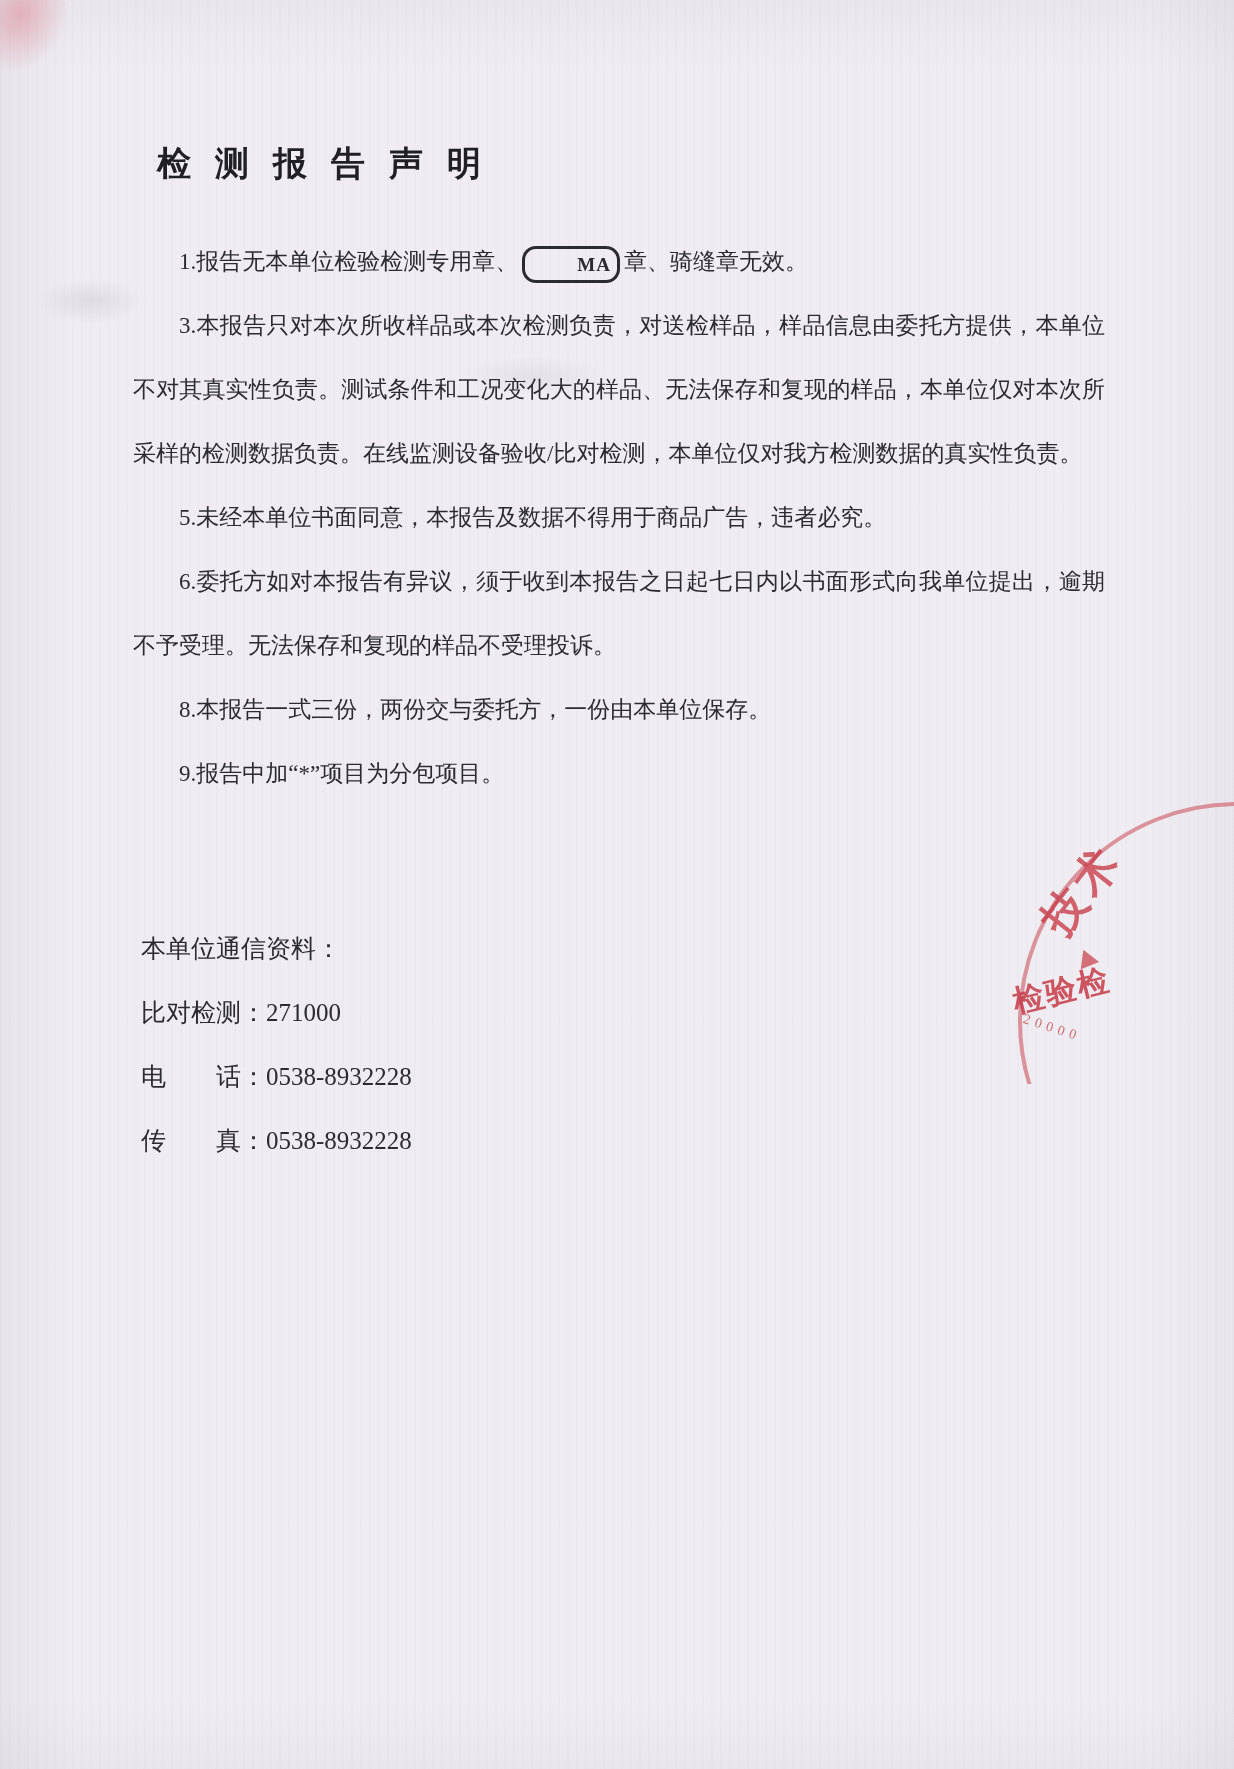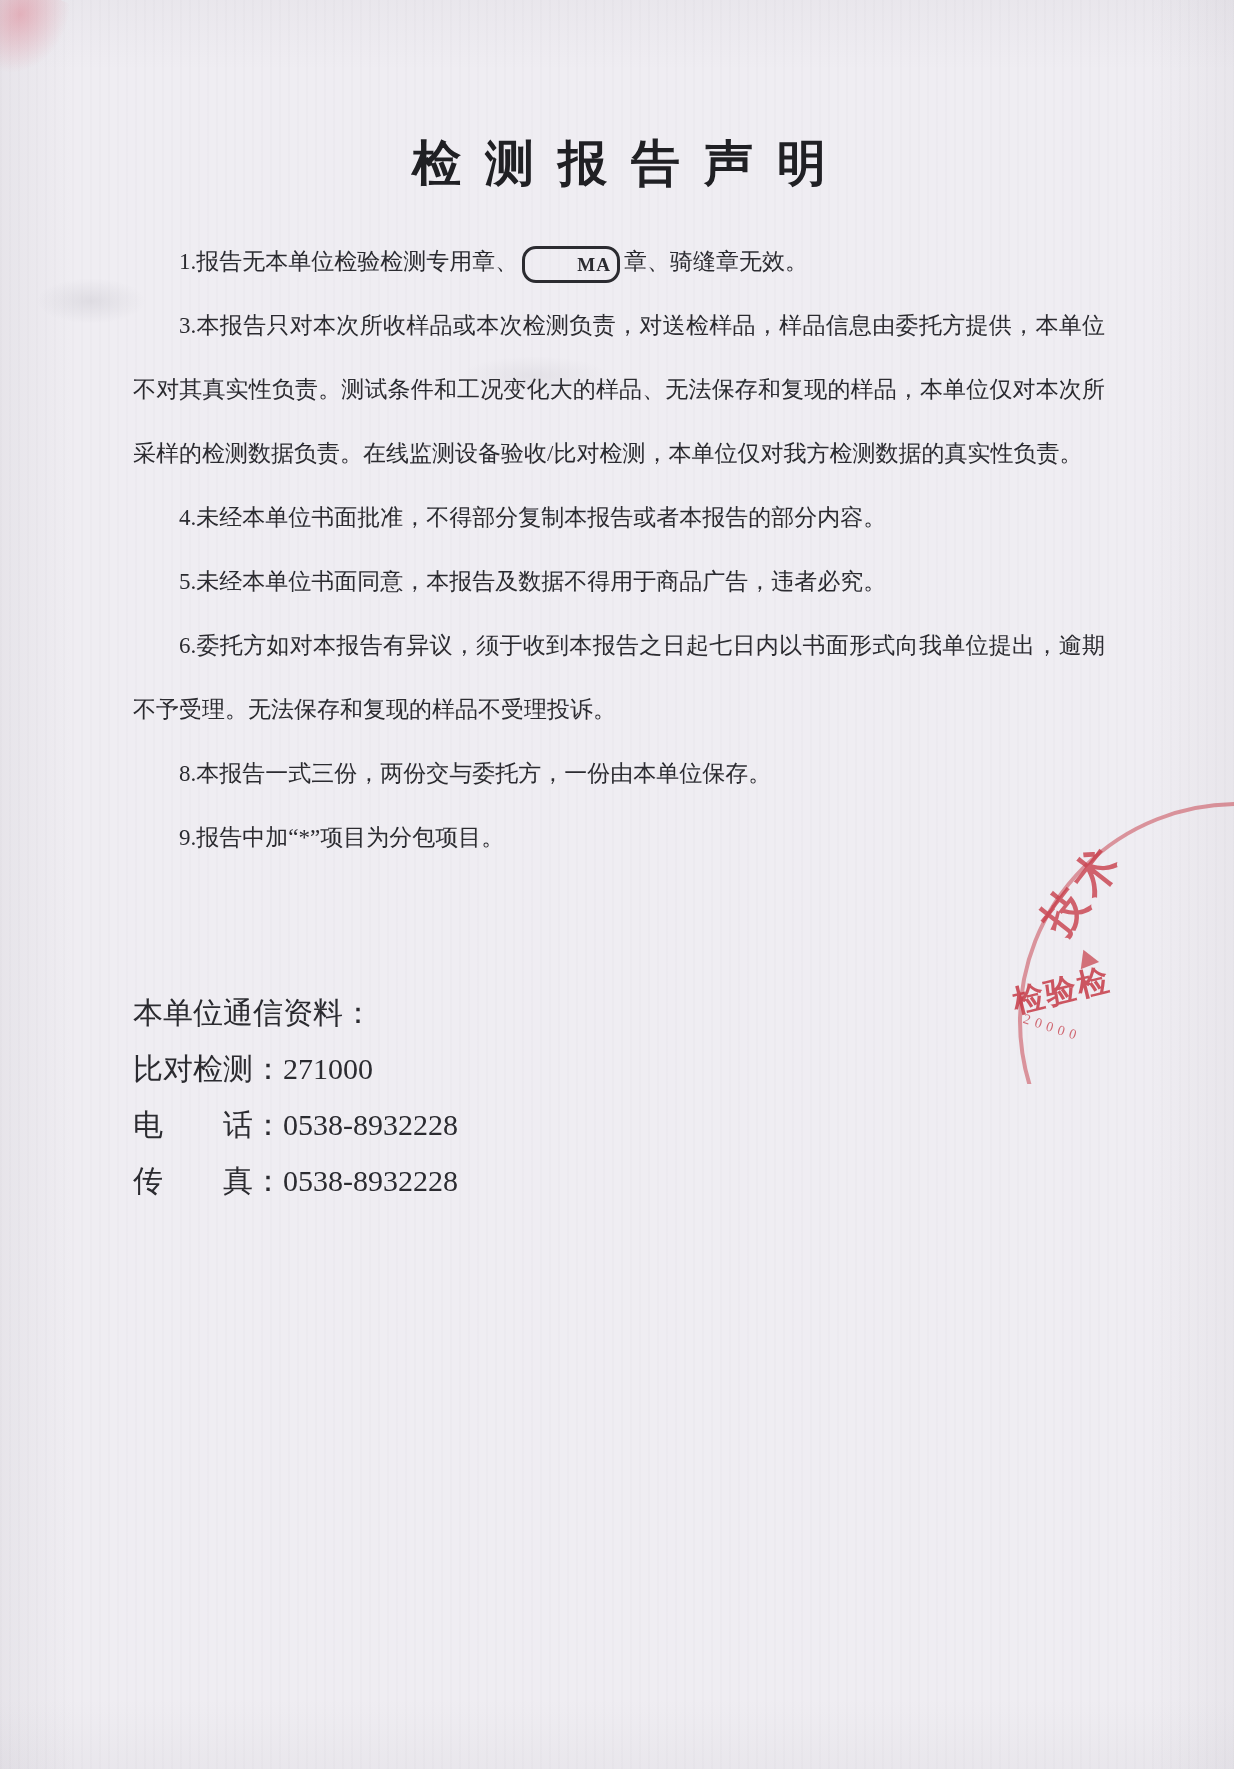--- a/index.html
+++ b/index.html
@@ -34,25 +34,24 @@
   .smudge.gray-1 {
     top: 278px; left: 36px; width: 110px; height: 46px;
     background: radial-gradient(ellipse at center, rgba(110,108,122,0.13), rgba(110,108,122,0) 70%);
   }
   .smudge.gray-2 {
     top: 356px; left: 460px; width: 150px; height: 40px;
     background: radial-gradient(ellipse at center, rgba(110,108,122,0.09), rgba(110,108,122,0) 70%);
   }
   .title {
     margin: 140px 0 0 0;
-    font-size: 49px;
+    font-size: 34px;
     line-height: 48px;
     font-weight: bold;
     color: #202024;
-    text-align: center;
     letter-spacing: 24px;
     text-indent: 24px;
   }
   .body-text {
     margin-top: 42px;
   }
   .para {
     margin: 0;
     font-size: 23px;
     line-height: 64px;
@@ -68,22 +67,22 @@
     font-weight: bold;
     font-size: 19px;
     line-height: 23px;
     letter-spacing: 1px;
     vertical-align: -2px;
   }
   .contact {
     margin-top: 115px;
   }
   .contact-line {
-    margin: 0;
-    font-size: 30px;
+    margin: 8px;
+    font-size: 25px;
     line-height: 56px;
   }
   .stamp {
     position: absolute;
     top: 772px;
     right: 0;
     width: 238px;
     height: 312px;
     overflow: hidden;
     pointer-events: none;
@@ -147,21 +146,20 @@
 
   <div class="smudge corner-pink"></div>
   <div class="smudge gray-1"></div>
   <div class="smudge gray-2"></div>
 
   <h1 class="title">检测报告声明</h1>
 
   <div class="body-text">
     <p class="para"><span>1.报告无本单位检验检测专用章、</span><span class="cma"><span>MA</span></span><span>章、骑缝章无效。</span></p>
     <p class="para">3.本报告只对本次所收样品或本次检测负责，对送检样品，样品信息由委托方提供，本单位不对其真实性负责。测试条件和工况变化大的样品、无法保存和复现的样品，本单位仅对本次所采样的检测数据负责。在线监测设备验收/比对检测，本单位仅对我方检测数据的真实性负责。</p>
-    <p class="para">4.未经本单位书面批准，不得部分复制本报告或者本报告的部分内容。</p>
     <p class="para">5.未经本单位书面同意，本报告及数据不得用于商品广告，违者必究。</p>
     <p class="para">6.委托方如对本报告有异议，须于收到本报告之日起七日内以书面形式向我单位提出，逾期不予受理。无法保存和复现的样品不受理投诉。</p>
     <p class="para">8.本报告一式三份，两份交与委托方，一份由本单位保存。</p>
     <p class="para">9.报告中加“*”项目为分包项目。</p>
   </div>
 
   <div class="contact">
     <p class="contact-line">本单位通信资料：</p>
     <p class="contact-line"><span>比对检测：</span><span>271000</span></p>
     <p class="contact-line"><span>电　　话：</span><span>0538-8932228</span></p>

